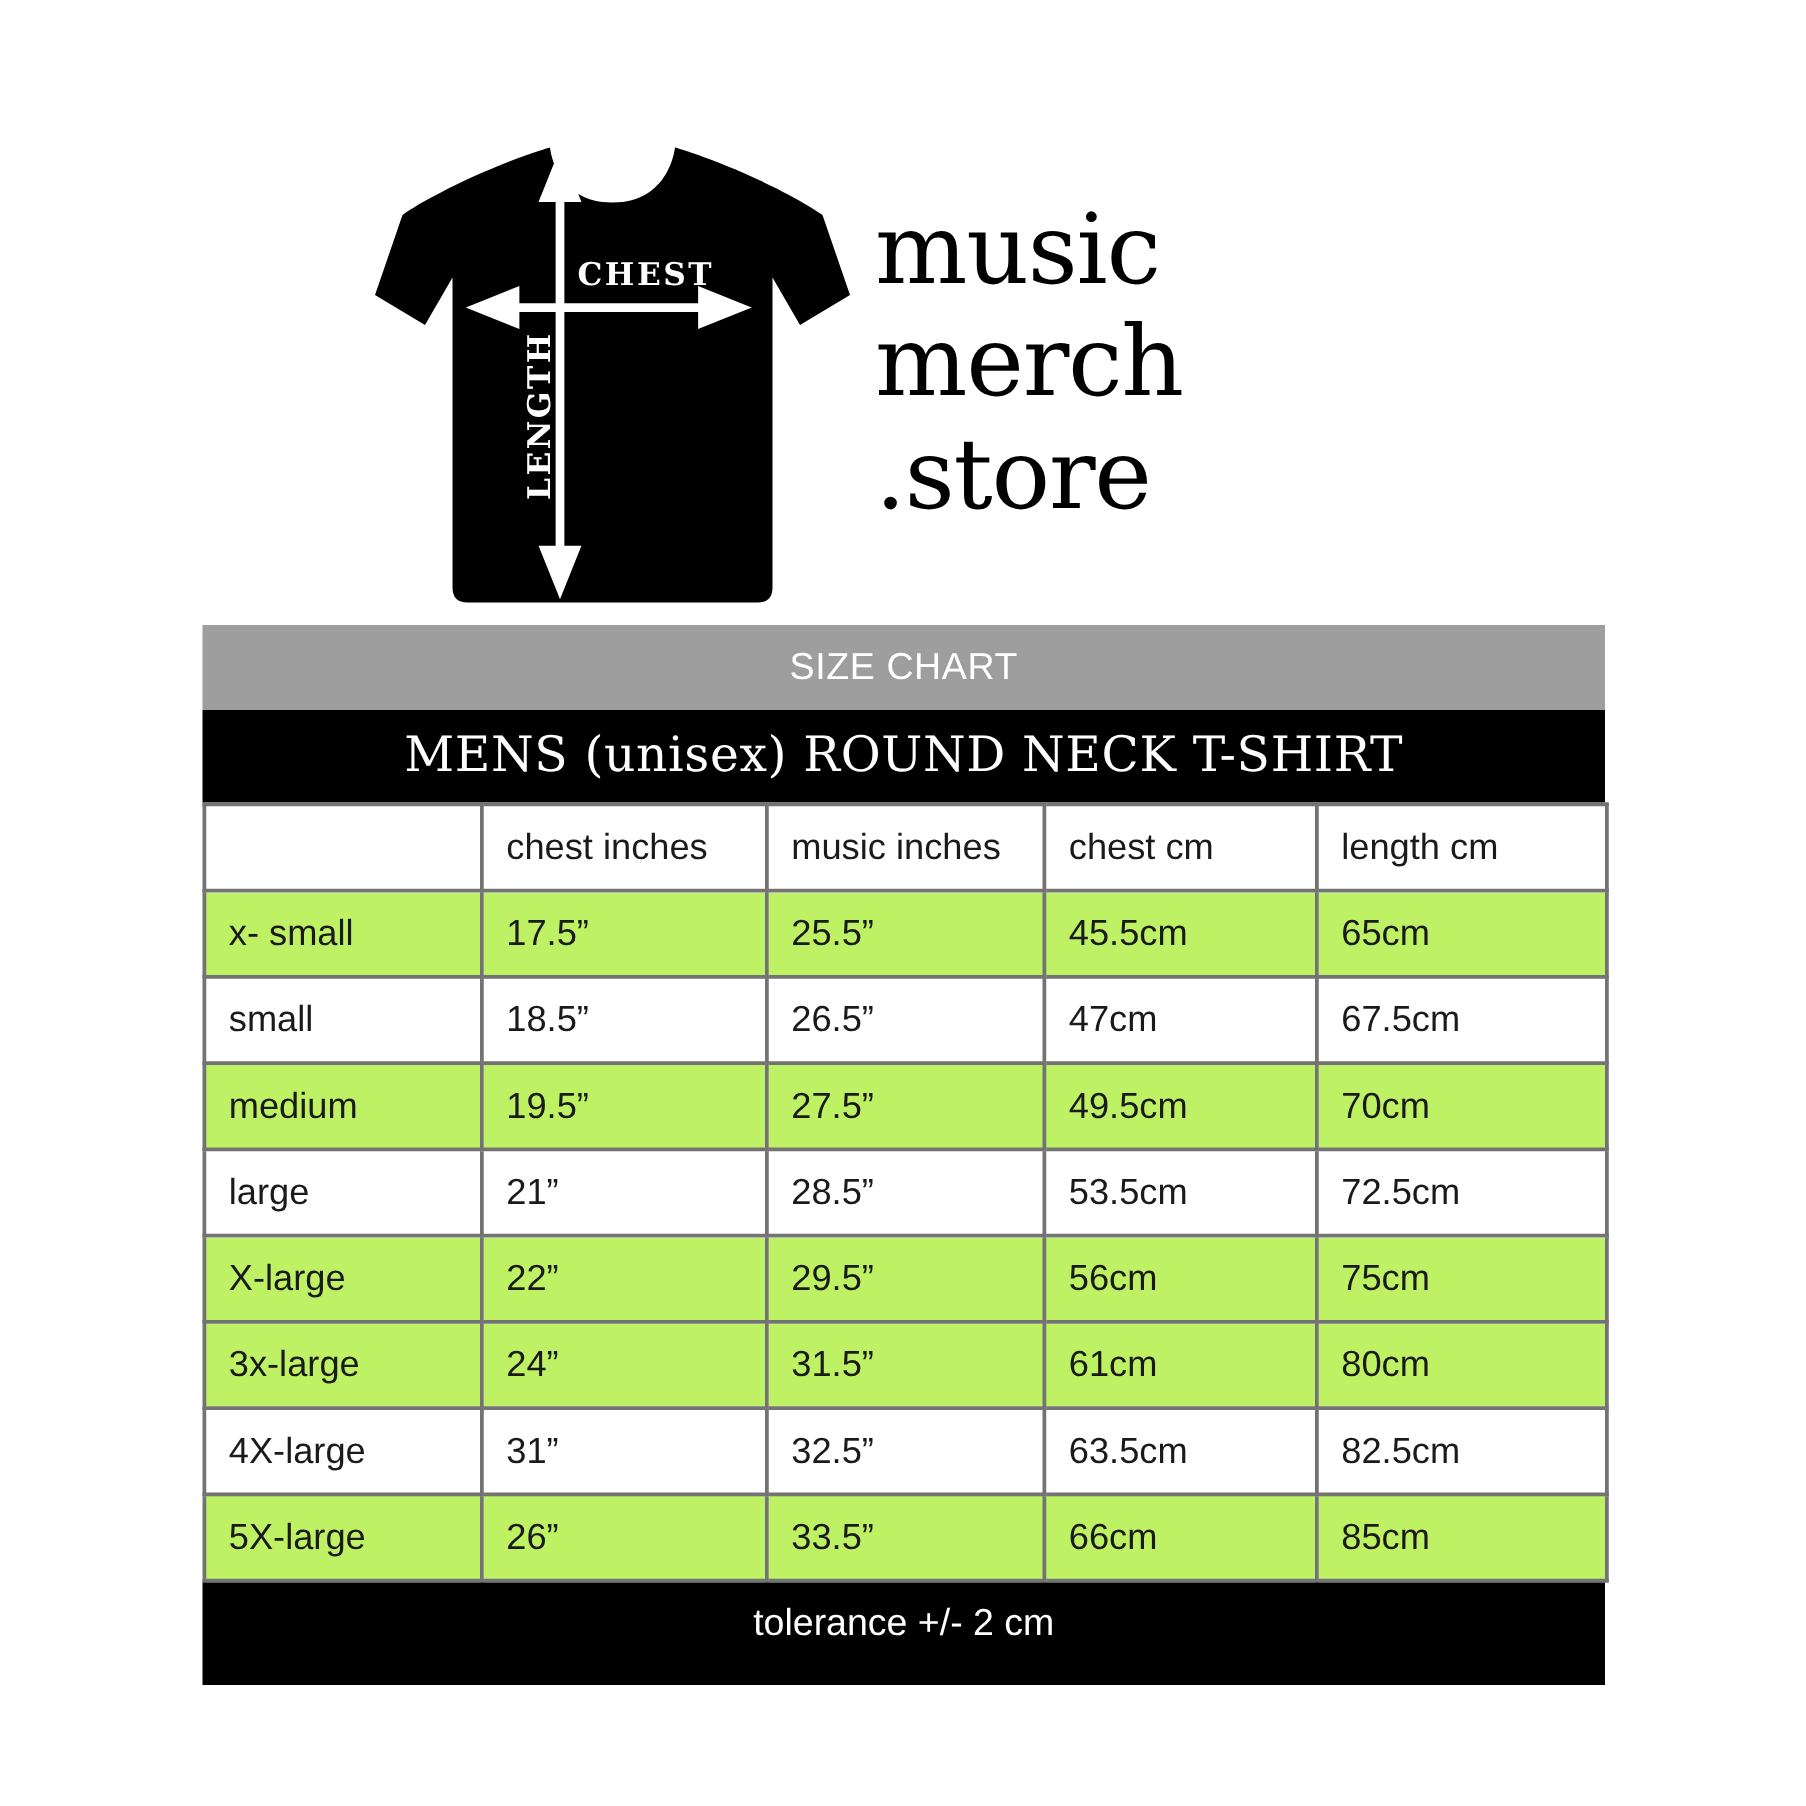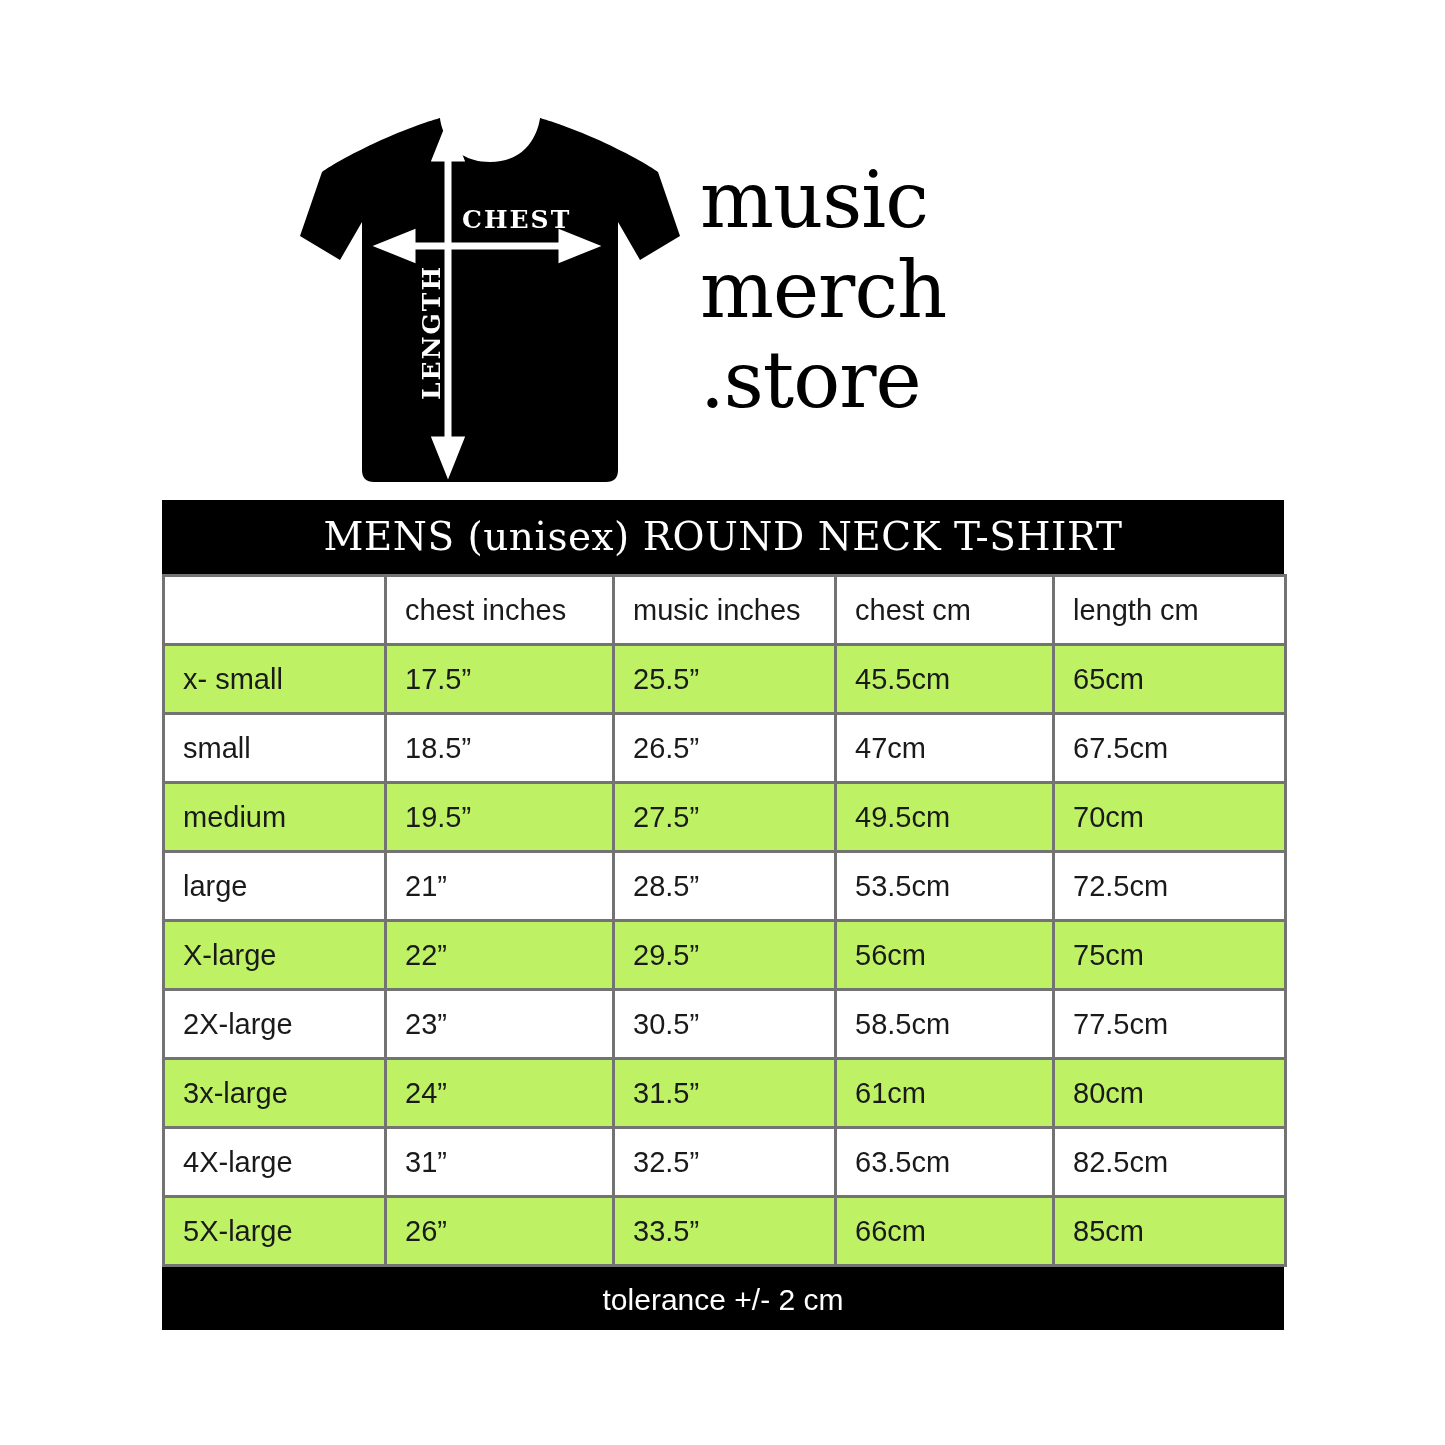--- a/index.html
+++ b/index.html
@@ -78,21 +78,21 @@
     line-height: 74px;
     text-align: center;
     font-family: "DejaVu Serif", serif;
     font-weight: 400;
     font-size: 39px;
     letter-spacing: 0.5px;
   }
   .bar-footer {
     background: #000000;
     color: #ffffff;
-    height: 63px;
+    height: 82px;
     line-height: 66px;
     text-align: center;
     font-size: 30px;
     font-family: "Liberation Sans", sans-serif;
   }
   table.grid {
     border-collapse: collapse;
     width: 1122px;
     table-layout: fixed;
   }
@@ -145,20 +145,21 @@
     </div>
 
     <div class="logo">
       <span class="line">music</span>
       <span class="line">merch</span>
       <span class="line">.store</span>
     </div>
   </div>
 
   <div class="table">
+    <div class="bar-gray">SIZE CHART</div>
     <div class="bar-black">MENS (unisex) ROUND NECK T-SHIRT</div>
 
     <table class="grid">
       <colgroup>
         <col class="c0">
           <col class="c1">
           <col class="c2">
           <col class="c3">
           <col class="c4">
       </colgroup>
@@ -199,27 +200,20 @@
           <td>53.5cm</td>
           <td>72.5cm</td>
         </tr>
         <tr class="odd">
           <td>X-large</td>
           <td>22”</td>
           <td>29.5”</td>
           <td>56cm</td>
           <td>75cm</td>
         </tr>
-        <tr class="even">
-          <td>2X-large</td>
-          <td>23”</td>
-          <td>30.5”</td>
-          <td>58.5cm</td>
-          <td>77.5cm</td>
-        </tr>
         <tr class="odd">
           <td>3x-large</td>
           <td>24”</td>
           <td>31.5”</td>
           <td>61cm</td>
           <td>80cm</td>
         </tr>
         <tr class="even">
           <td>4X-large</td>
           <td>31”</td>

